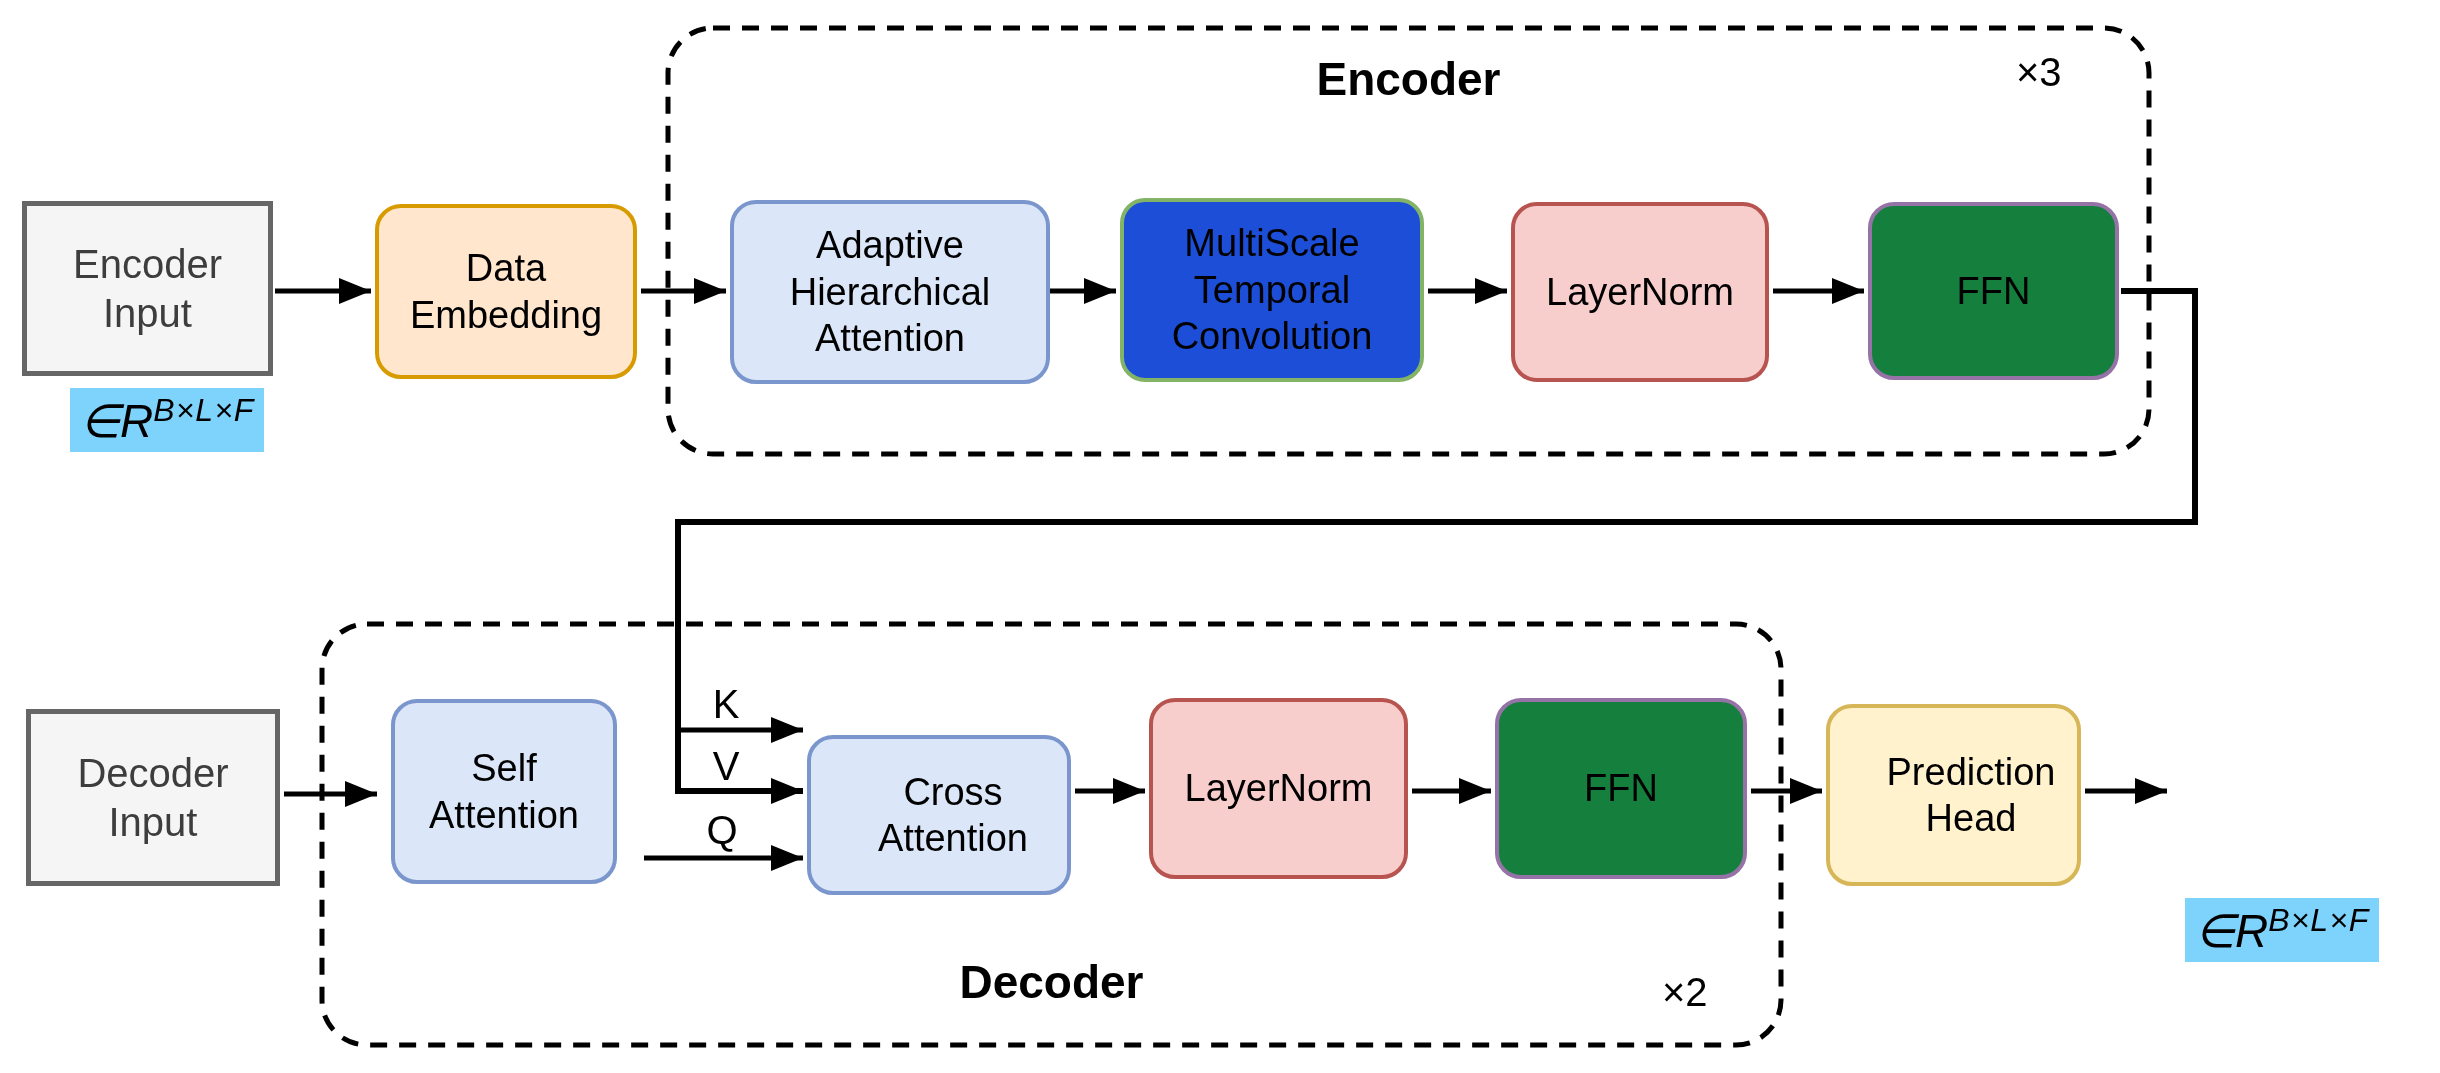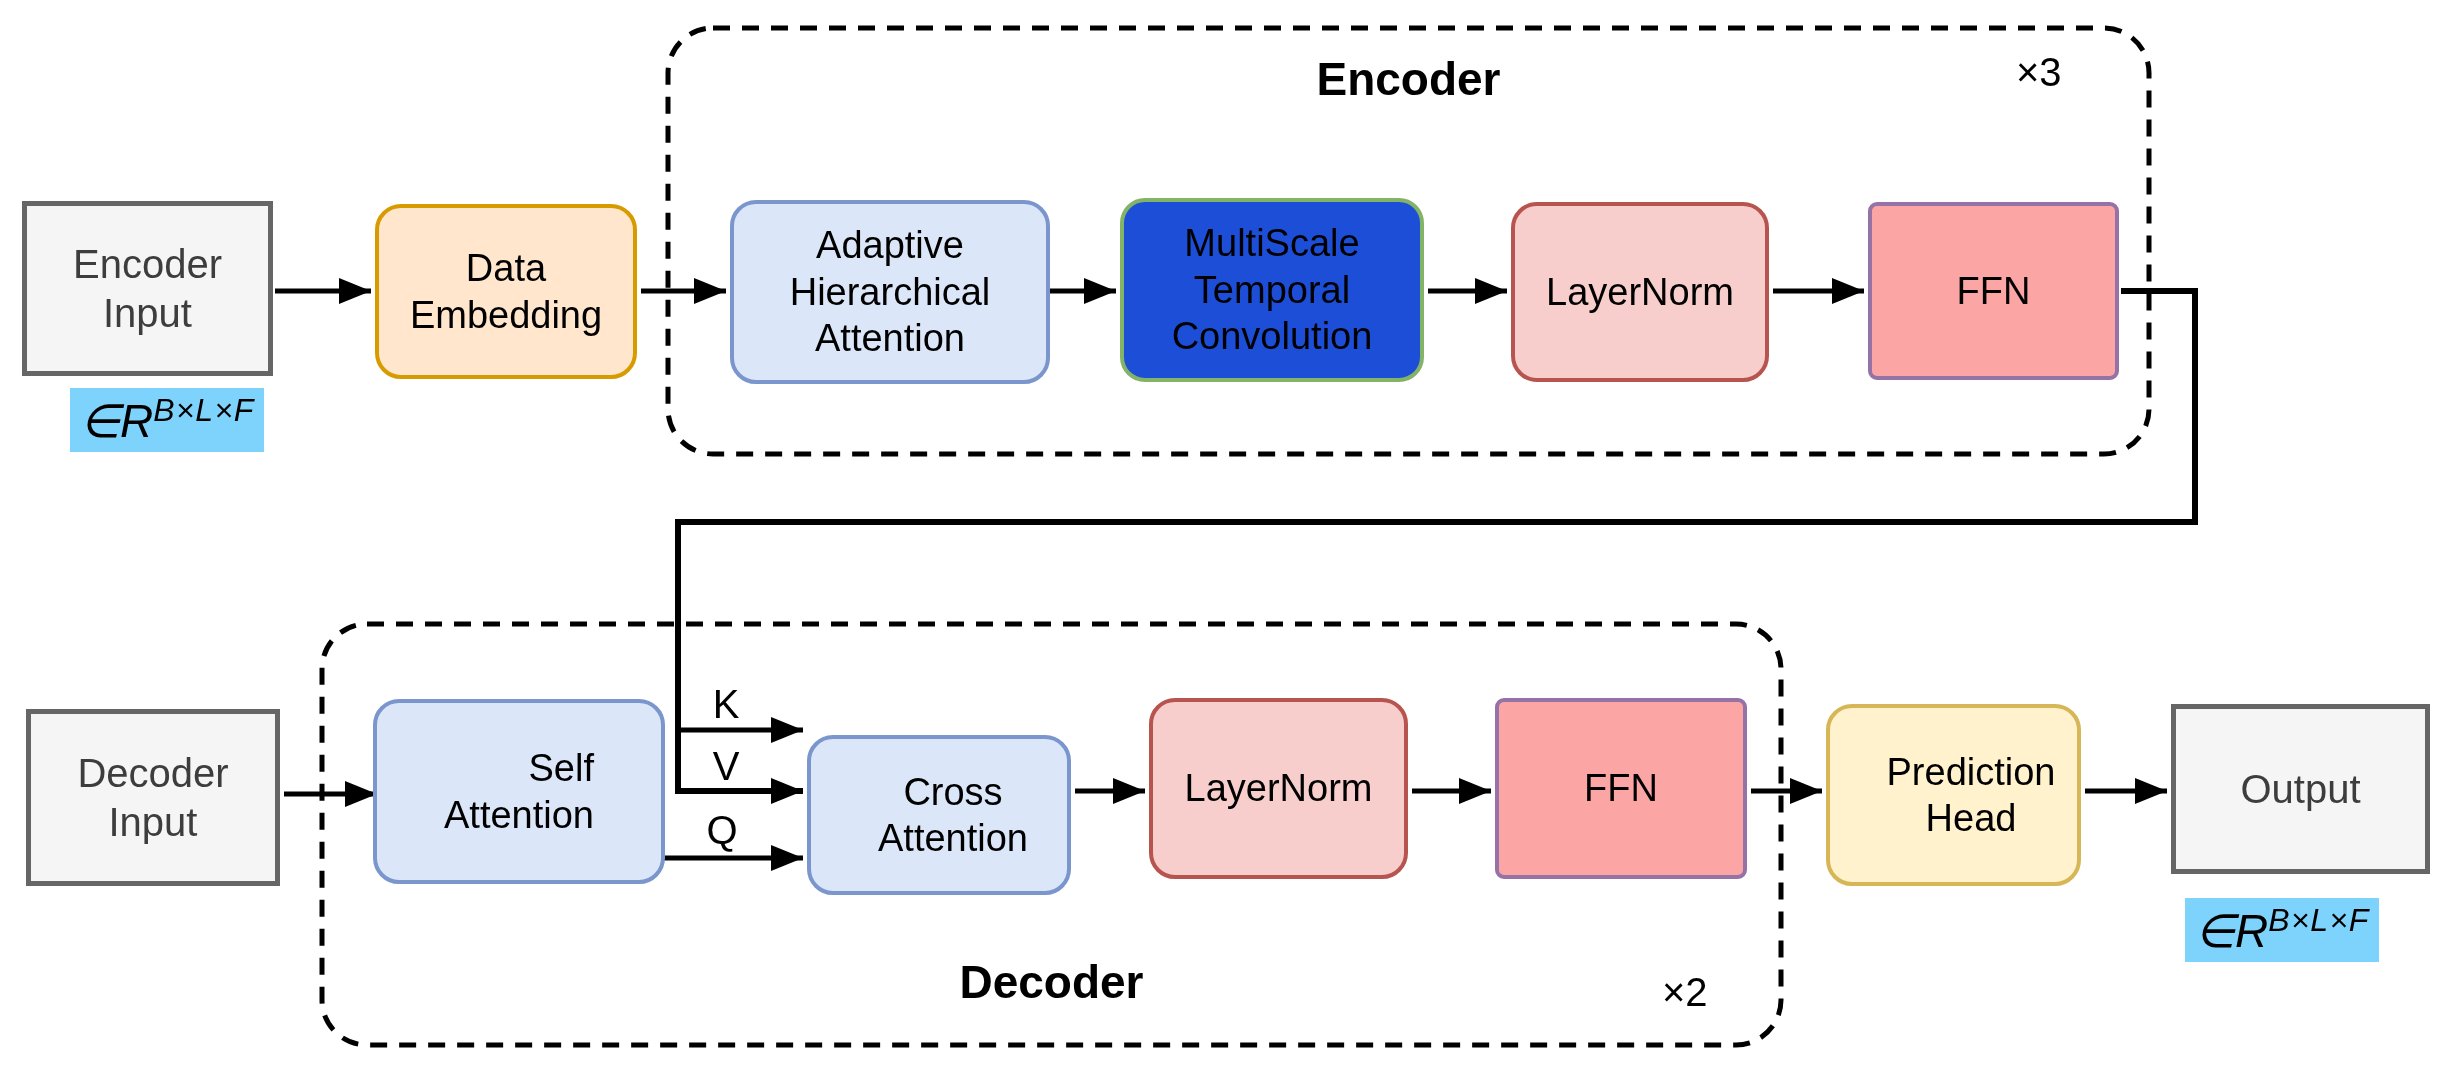--- a/index.html
+++ b/index.html
@@ -11,21 +11,21 @@
   .node{
     position:absolute;display:flex;align-items:center;justify-content:center;
     text-align:center;white-space:pre-line;box-sizing:border-box;
     font-size:38px;line-height:1.22;color:#000;border:4px solid #000;border-radius:26px;
   }
   .node.gray{border-radius:0;border:5px solid #666666;background:#f5f5f5;color:#3d3d3d;font-size:40px;}
   .node.orange{background:#ffe6cc;border-color:#d79b00;}
   .node.blue{background:#dbe7f8;border-color:#7a96cd;}
   .node.green{background:#1d4ed8;border-color:#82b366;border-radius:25px;}
   .node.red{background:#f8cecc;border-color:#b85450;}
-  .node.purple{background:#fca5a5;border-color:#9673a6;border-radius:9px;}
+  .node.purple{background:#15803d;border-color:#9673a6;}
   .node.yellow{background:#fff2cc;border-color:#d6b656;}
   .container-title{
     position:absolute;text-align:center;font-size:46px;font-weight:bold;color:#000;
   }
   .repeat-badge{position:absolute;font-size:40px;color:#000;}
   .edge-label{position:absolute;width:48px;text-align:center;font-size:40px;color:#000;}
   .math{
     position:absolute;font-style:italic;font-size:46px;color:#000;background:#7dd3fc;
     padding:4px 10px;white-space:nowrap;
   }
@@ -78,29 +78,28 @@
 Hierarchical
 Attention</div>
   <div class="node green" style="left:1120px;top:198px;width:304px;height:184px;">MultiScale
 Temporal
 Convolution</div>
   <div class="node red" style="left:1511px;top:202px;width:258px;height:180px;">LayerNorm</div>
   <div class="node purple" style="left:1868px;top:202px;width:251px;height:178px;">FFN</div>
 
   <div class="node gray" style="left:26px;top:709px;width:254px;height:177px;">Decoder
 Input</div>
-  <div class="node blue" style="left:373px;top:699px;width:292px;height:185px;text-align:right;">Self
+  <div class="node blue" style="left:391px;top:699px;width:226px;height:185px;">Self
 Attention</div>
   <div class="node blue" style="left:807px;top:735px;width:264px;height:160px;padding-left:28px;">Cross
 Attention</div>
   <div class="node red" style="left:1149px;top:698px;width:259px;height:181px;">LayerNorm</div>
   <div class="node purple" style="left:1495px;top:698px;width:252px;height:181px;">FFN</div>
   <div class="node yellow" style="left:1826px;top:704px;width:255px;height:182px;padding-left:35px;">Prediction
 Head</div>
-  <div class="node gray" style="left:2171px;top:704px;width:259px;height:170px;">Output</div>
 
   <div class="math" style="left:70px;top:388px;">
     <span>∈R</span><span class="sup">B×L×F</span>
   </div>
   <div class="math" style="left:2185px;top:898px;">
     <span>∈R</span><span class="sup">B×L×F</span>
   </div>
 
   <div class="edge-label" style="left:702px;top:682px;">K</div>
   <div class="edge-label" style="left:702px;top:744px;">V</div>

